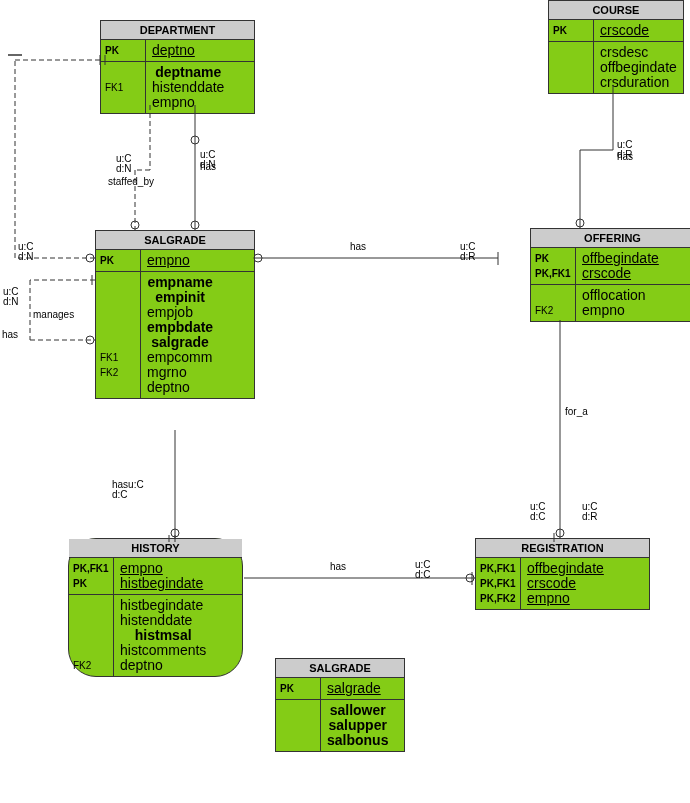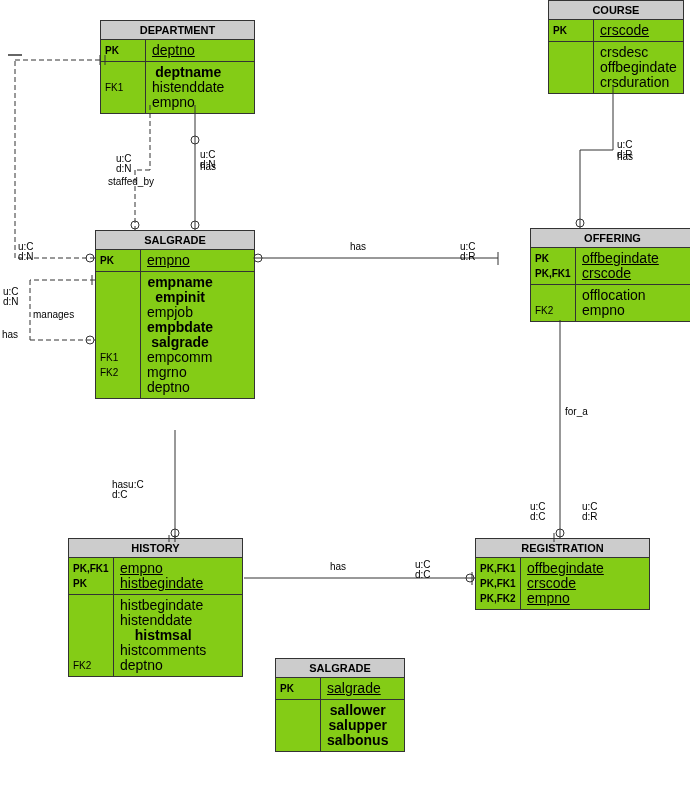--- a/index.html
+++ b/index.html
@@ -173,21 +173,21 @@
       <div class="entity-pk-col">
         <div style="margin-top:15px;">FK2</div>
       </div>
       <div class="entity-attr-col">
         <div>offlocation</div>
         <div>empno</div>
       </div>
     </div>
   </div>
 
-  <div class="entity" style="top:538px;left:68px;min-width:175px;">
+  <div class="entity" style="top:538px;left:68px;min-width:175px;border-radius:28px;">
     <div class="entity-header">HISTORY</div>
     <div class="entity-body">
       <div class="entity-pk-col">
         <div class="pk-label">PK,FK1</div>
         <div class="pk-label">PK</div>
       </div>
       <div class="entity-attr-col">
         <div class="underline">empno</div>
         <div class="underline">histbegindate</div>
       </div>

